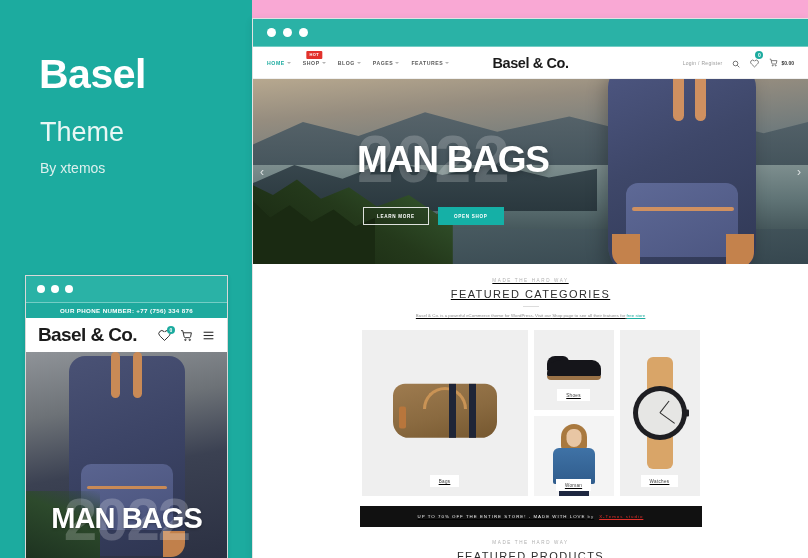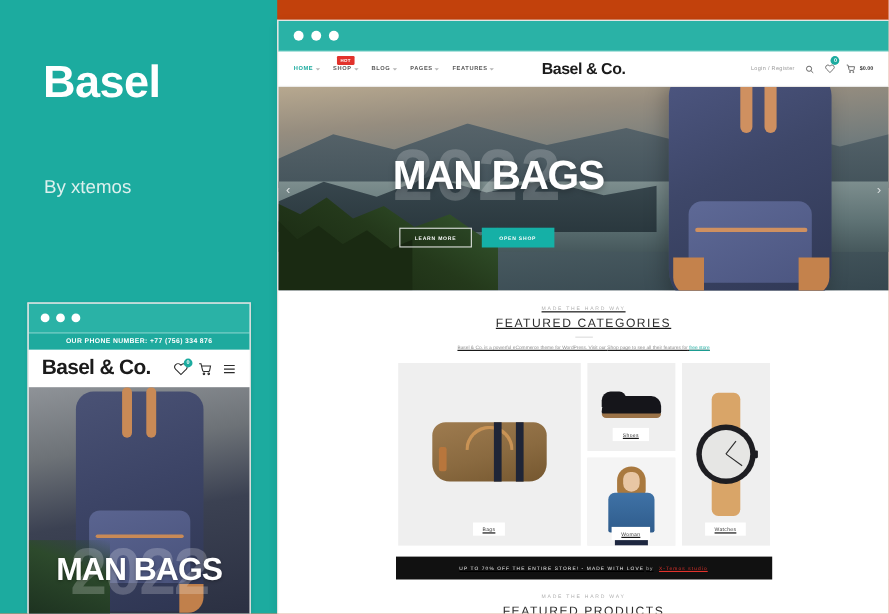--- a/index.html
+++ b/index.html
@@ -2,39 +2,39 @@
 <html><head>
 <meta charset="utf-8">
 <style>
   * { box-sizing: border-box; margin: 0; padding: 0; }
   html, body {
     width: 808px; height: 558px;
     overflow: hidden;
     font-family: "Liberation Sans", sans-serif;
     background: #ffffff;
   }
-  #root { position: relative; width: 808px; height: 558px; background: #c2410c; overflow: hidden; }
+  #root { position: relative; width: 808px; height: 558px; background: #f9a8d4; overflow: hidden; }
 
   
   .teal-panel {
     position: absolute; left: 0; top: 0; width: 252px; height: 558px;
     background: #1cab9f;
   }
   .brand-title {
     position: absolute; left: 39px; top: 54px;
     font-size: 41px; font-weight: 700; color: #ffffff; letter-spacing: -0.5px;
     line-height: 1;
   }
   .brand-sub {
     position: absolute; left: 40px; top: 119px;
     font-size: 27px; font-weight: 400; color: #e9f7f5; line-height: 1;
   }
   .brand-by {
     position: absolute; left: 40px; top: 161px;
-    font-size: 17px; font-weight: 400; color: #ddf0ee; line-height: 1;
+    font-size: 14px; font-weight: 400; color: #ddf0ee; line-height: 1;
   }
 
   
   .mobile-mock {
     position: absolute; left: 25px; top: 275px; width: 203px; height: 283px;
     background: #ffffff; border: 1px solid #d8d8d8;
     border-bottom: none; overflow: hidden;
     box-shadow: 0 1px 4px rgba(0,0,0,0.10);
   }
   .mob-bar {
@@ -376,20 +376,21 @@
 
   .section2 { padding: 13px 0 0; background: #ffffff; }
 </style>
 </head>
 <body>
 
 <div id="root">
 
   <div class="teal-panel">
     <div class="brand-title">Basel</div>
+    <div class="brand-sub">Theme</div>
     <div class="brand-by">By xtemos</div>
   </div>
 
   <div class="mobile-mock">
     <div class="mob-bar">
       <span class="dot"></span>
       <span class="dot"></span>
       <span class="dot"></span>
     </div>
     <div class="mob-phone">OUR PHONE NUMBER: +77 (756) 334 876</div>

